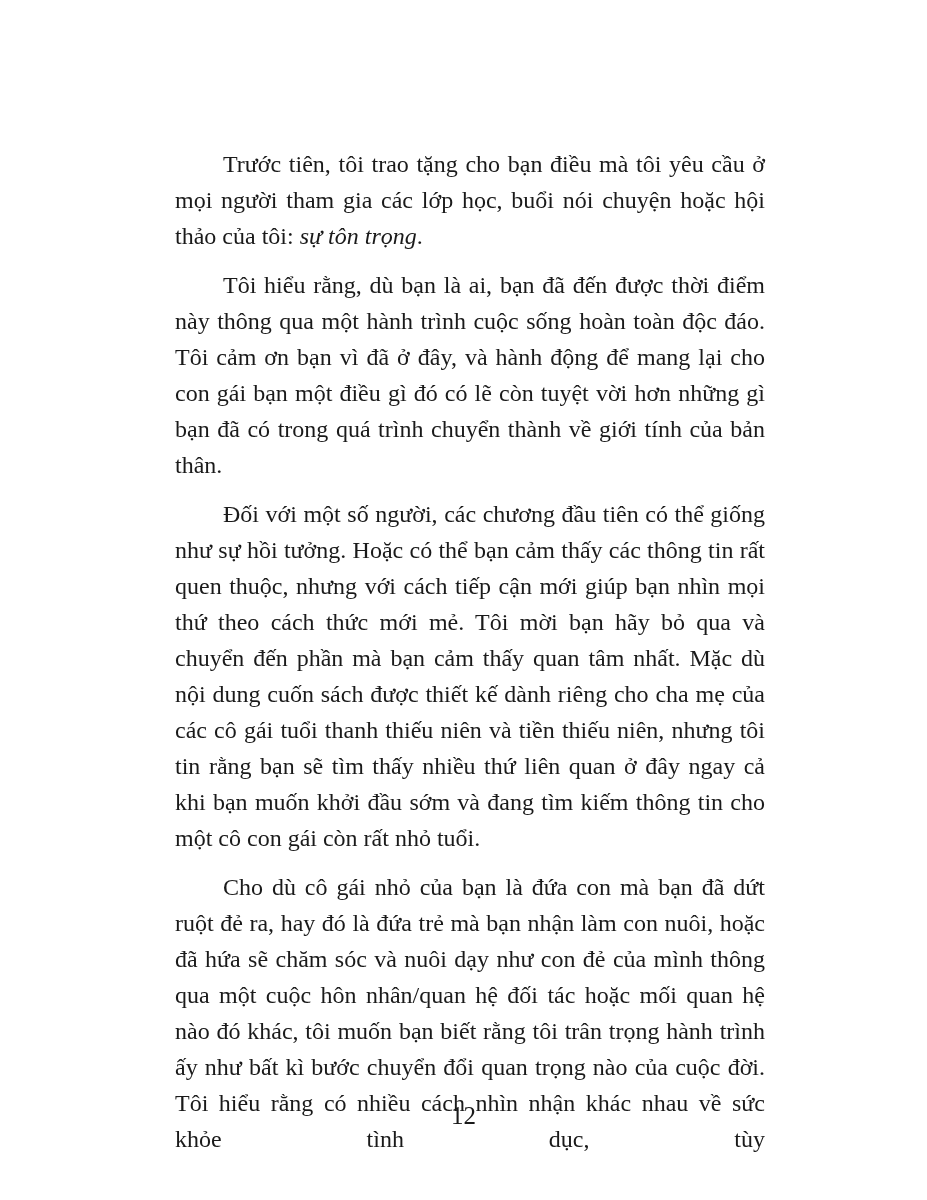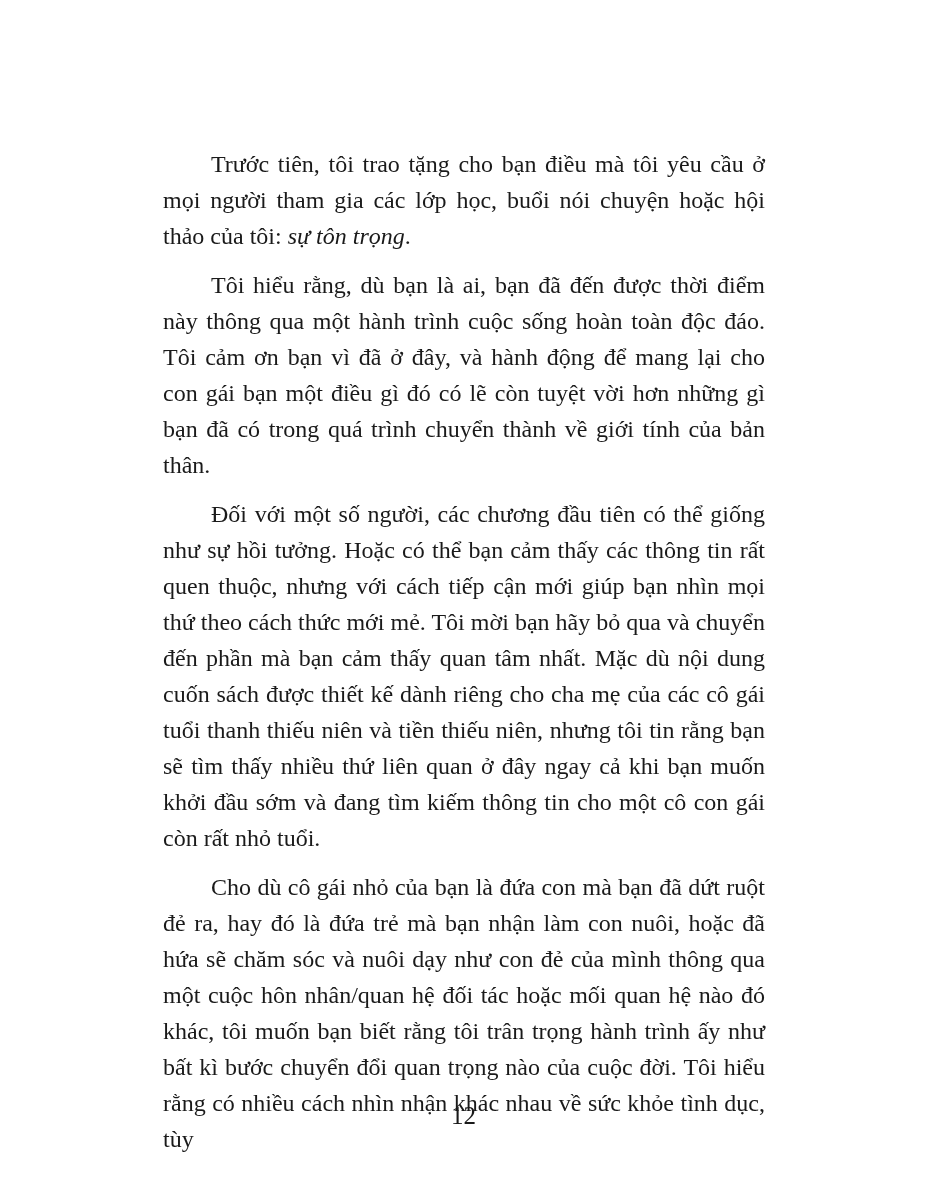--- a/index.html
+++ b/index.html
@@ -20,21 +20,21 @@
     position: absolute;
     left: 163px;
     top: 146px;
     width: 602px;
     font-size: 24px;
     line-height: 36px;
     text-align: justify;
     text-rendering: optimizeLegibility;
   }
   .text-block p {
-    margin: 0 0 13px 0;
+    margin: 0 0 13px 12px;
     text-indent: 48px;
   }
   .text-block p.continues {
     
     text-align-last: justify;
     margin-bottom: 0;
   }
   .italic {
     font-style: italic;
   }

